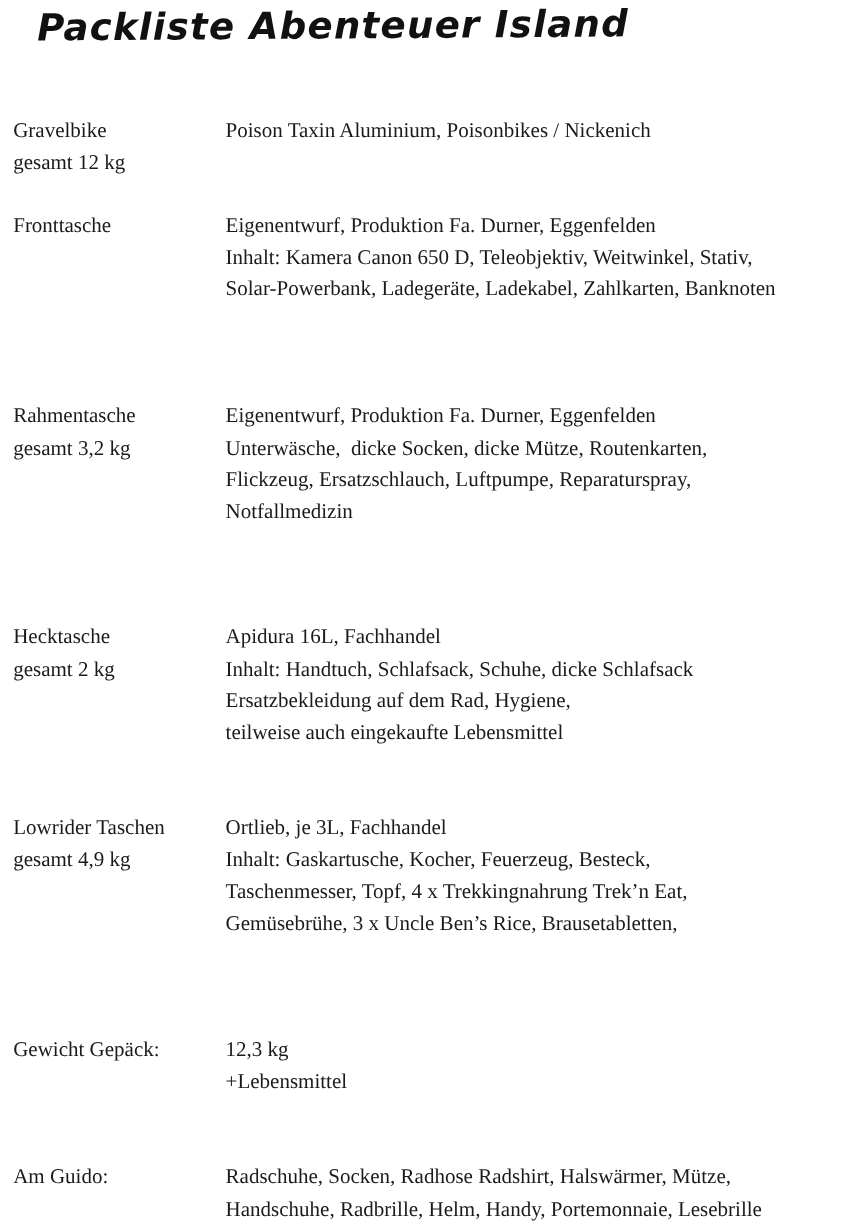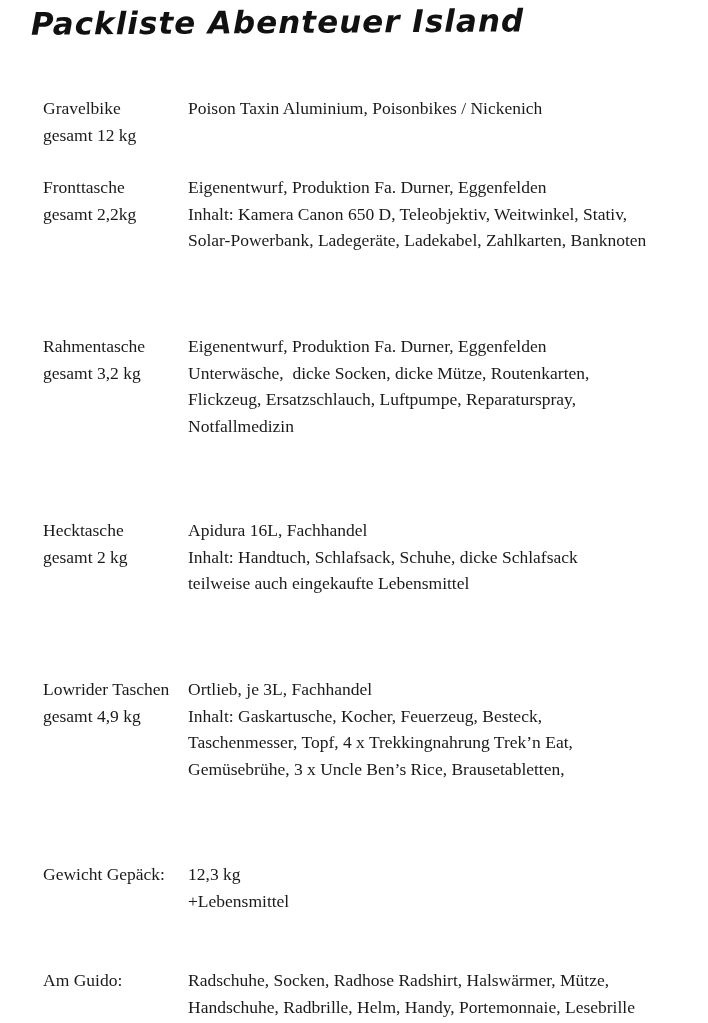--- a/index.html
+++ b/index.html
@@ -11,21 +11,21 @@
     }
     .title {
       position: absolute; left: 31px; top: 4px;
       font-family: "DejaVu Sans", sans-serif;
       font-size: 31px; font-weight: bold; letter-spacing: 1px;
       color: #111;
       transform: rotate(-0.4deg);
       font-style: oblique;
     }
     .section { position: absolute; left: 0; width: 708px; }
-    .label { position: absolute; left: 11px; top: 0; width: 170px; margin-left: 32px; }
+    .label { position: absolute; left: 11px; top: 0; width: 170px; }
     .value { position: absolute; left: 188px; top: 0; width: 520px; }
     .line { height: 26.5px; line-height: 26.5px; white-space: pre; }
   </style>
 </head>
 <body>
 
 <div class="title">Packliste Abenteuer Island</div>
 
 <div class="section" style="top:95px">
   <div class="label">
@@ -33,21 +33,20 @@
     <div class="line">gesamt 12 kg</div>
   </div>
   <div class="value">
     <div class="line">Poison Taxin Aluminium, Poisonbikes / Nickenich</div>
   </div>
 </div>
 
 <div class="section" style="top:174px">
   <div class="label">
     <div class="line">Fronttasche</div>
-    <div class="line">gesamt 2,2kg</div>
   </div>
   <div class="value">
     <div class="line">Eigenentwurf, Produktion Fa. Durner, Eggenfelden</div>
     <div class="line">Inhalt: Kamera Canon 650 D, Teleobjektiv, Weitwinkel, Stativ,</div>
     <div class="line">Solar-Powerbank, Ladegeräte, Ladekabel, Zahlkarten, Banknoten</div>
   </div>
 </div>
 
 <div class="section" style="top:333px">
   <div class="label">
@@ -63,20 +62,21 @@
 </div>
 
 <div class="section" style="top:517px">
   <div class="label">
     <div class="line">Hecktasche</div>
     <div class="line">gesamt 2 kg</div>
   </div>
   <div class="value">
     <div class="line">Apidura 16L, Fachhandel</div>
     <div class="line">Inhalt: Handtuch, Schlafsack, Schuhe, dicke Schlafsack</div>
+    <div class="line">Ersatzbekleidung auf dem Rad, Hygiene,</div>
     <div class="line">teilweise auch eingekaufte Lebensmittel</div>
   </div>
 </div>
 
 <div class="section" style="top:676px">
   <div class="label">
     <div class="line">Lowrider Taschen</div>
     <div class="line">gesamt 4,9 kg</div>
   </div>
   <div class="value">

